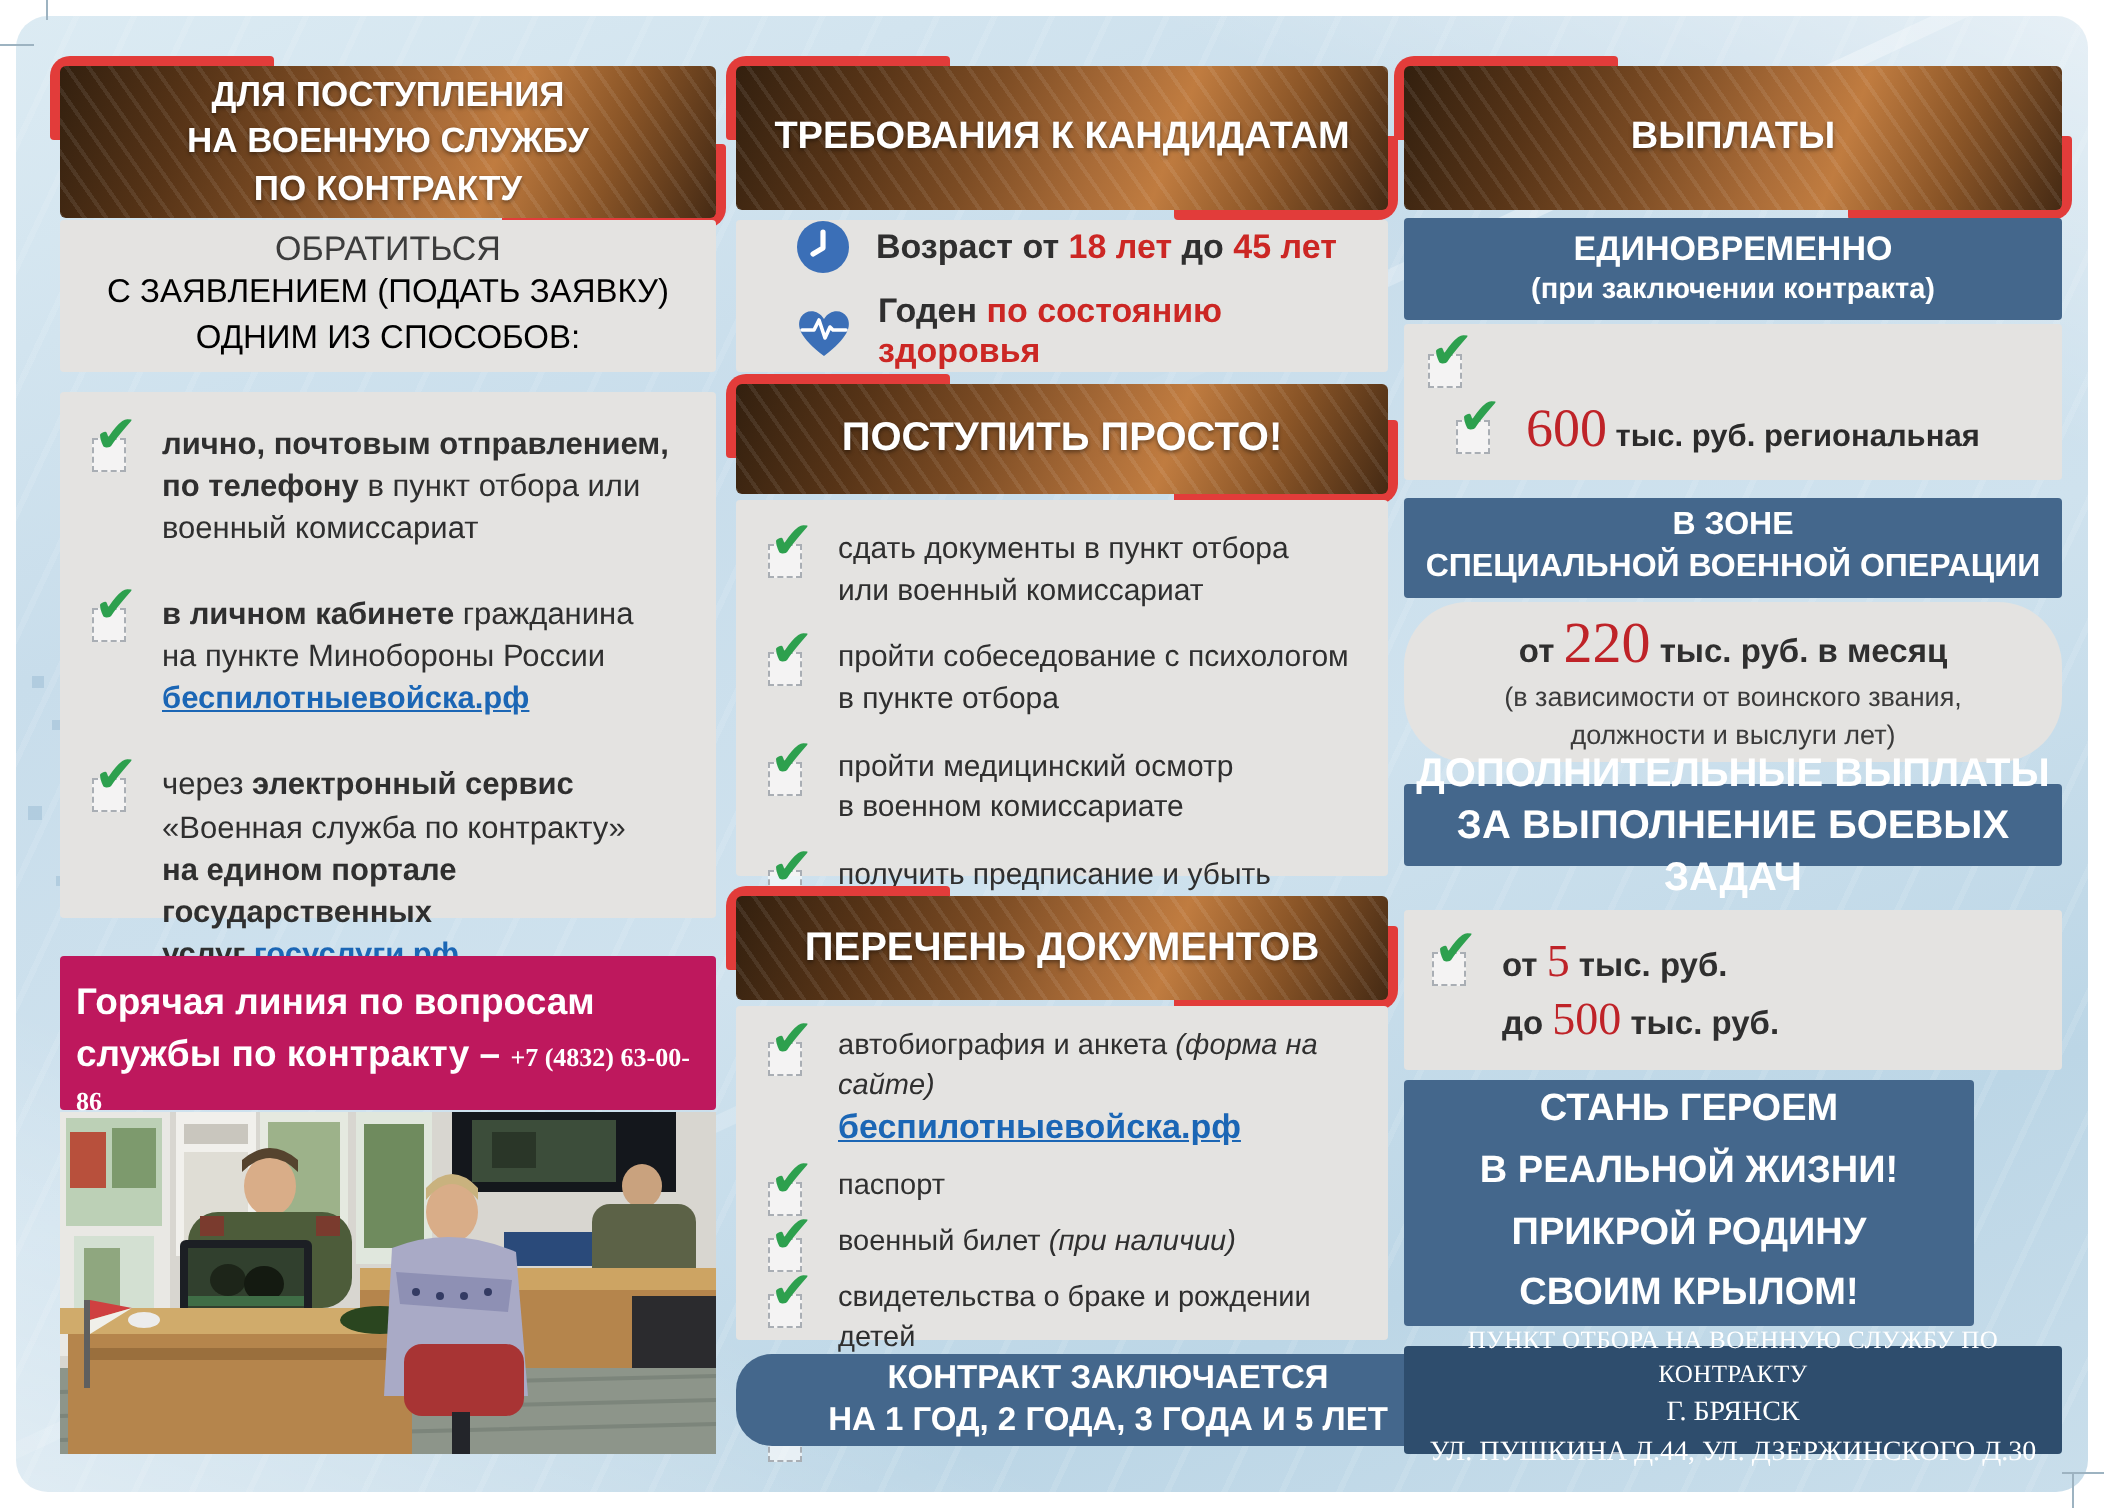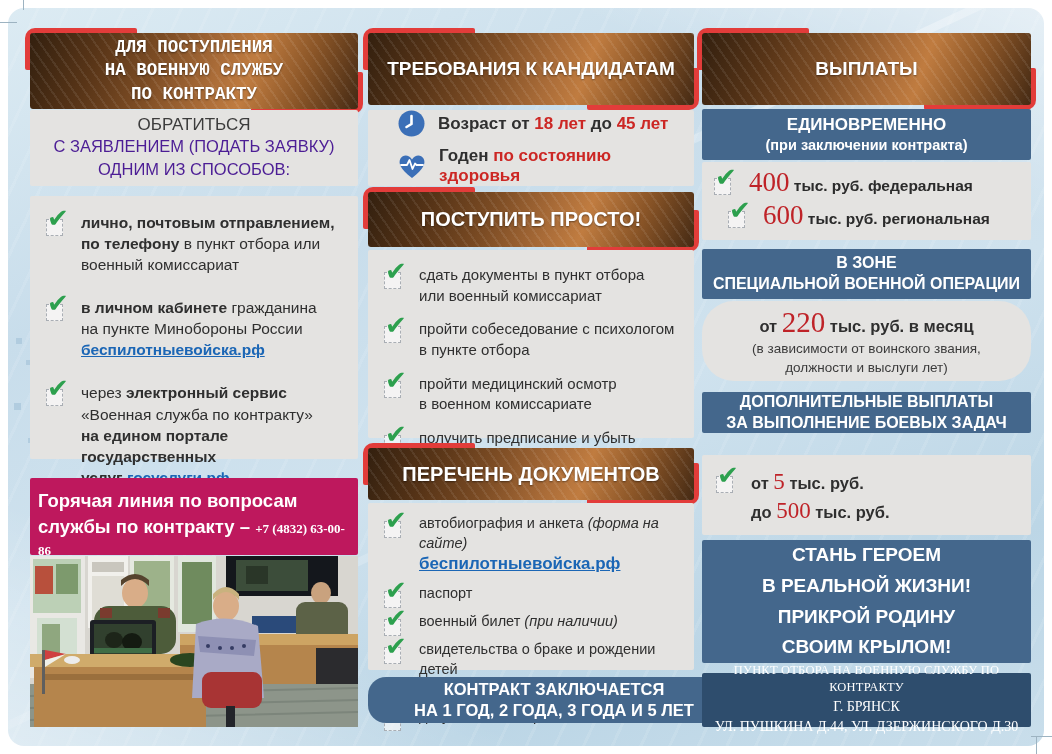--- a/index.html
+++ b/index.html
@@ -52,21 +52,21 @@
   .rn-num{font-family:"Liberation Serif",serif;color:#bf2328;font-size:27px;line-height:.9;}
   .rn-num2{font-family:"Liberation Serif",serif;color:#bf2328;font-size:29px;line-height:.9;}
   .rn-num3{font-family:"Liberation Serif",serif;color:#bf2328;font-size:23px;line-height:.9;}
   .rn-t1{font-size:17px;}
   .rn-t2{font-size:14.5px;}
   .rn-hl{font-weight:700;font-size:18.5px;}
   .rn-phone{font-family:"Liberation Serif",serif;font-weight:700;font-size:13px;}
   
   .apply-title{display:flex;flex-direction:column;align-items:center;justify-content:center;text-align:center;}
   .apply-title .t1{color:#3c3c3c;font-size:17px;}
-  .apply-title .t2{color:#4c1d95;font-size:16.5px;line-height:1.4;white-space:pre-line;}
+  .apply-title .t2{color:#000000;font-size:16.5px;line-height:1.4;white-space:pre-line;}
   .apply-list{display:flex;flex-direction:column;gap:22px;padding:16px 8px 0 16px;}
   .apply-list .rich{font-size:15.5px;line-height:1.36;}
   .hotline{background:#be185d;color:#fff;padding:10px 6px 0 8px;line-height:1.38;border-radius:2px;}
   
   .req{display:flex;flex-direction:column;justify-content:center;gap:9px;padding-left:30px;}
   .req-row{display:flex;align-items:center;gap:13px;font-size:17px;}
   .req-row svg{flex:none;}
   .steps{display:flex;flex-direction:column;gap:13px;padding:15px 8px 0 16px;}
   .steps .rich{font-size:15px;line-height:1.38;}
   .docs{display:flex;flex-direction:column;gap:8px;padding:11px 6px 0 16px;}
@@ -97,21 +97,21 @@
     <div class="px" style="left:18px;top:352px;width:5px;height:5px;"></div>
     <div class="px" style="left:6px;top:395px;width:7px;height:7px;"></div>
     <div class="px" style="left:20px;top:430px;width:5px;height:5px;"></div>
   </div>
 
   <div class="cm" style="left:23px;top:0;width:1px;height:10px;"></div>
   <div class="cm" style="left:0;top:22px;width:17px;height:1px;"></div>
   <div class="cm" style="left:1036px;top:737px;width:1px;height:17px;"></div>
   <div class="cm" style="left:1031px;top:736px;width:21px;height:1px;"></div>
 
-  <div class="hdr" style="left:30px;top:33px;width:328px;height:76px;font-family:Liberation Mono, monospace;">
+  <div class="hdr" style="left:30px;top:33px;width:328px;height:76px;">
     <div class="hdr-face" style="font-size:17.5px;line-height:1.32;">ДЛЯ ПОСТУПЛЕНИЯ
 НА ВОЕННУЮ СЛУЖБУ
 ПО КОНТРАКТУ</div>
   </div>
 
   <div class="panel gray apply-title" style="left:30px;top:110px;width:328px;height:76px;">
     <div class="t1">ОБРАТИТЬСЯ</div>
     <div class="t2">С ЗАЯВЛЕНИЕМ (ПОДАТЬ ЗАЯВКУ)
 ОДНИМ ИЗ СПОСОБОВ:</div>
   </div>
@@ -321,53 +321,52 @@
 
   <div class="panel bluep rich" style="left:702px;top:109px;width:329px;height:51px;"><span class="rn-t1">ЕДИНОВРЕМЕННО
 </span><span class="rn-t2">(при заключении контракта)</span></div>
 
   <div class="panel gray pay-rows" style="left:702px;top:162px;width:329px;height:78px;">
     <div class="pay-row">
       <span class="chk">
           <span class="box"></span>
           <span class="tick">✔</span>
         </span>
-      <span class="rich"><span class="rn-num">400</span><span class="rn-b"> тыс. руб. федеральная</span></span>
     </div>
     <div class="pay-row" style="padding-left:14px;">
       <span class="chk">
           <span class="box"></span>
           <span class="tick">✔</span>
         </span>
       <span class="rich"><span class="rn-num">600</span><span class="rn-b"> тыс. руб. региональная</span></span>
     </div>
   </div>
 
   <div class="panel bluep" style="left:702px;top:249px;width:329px;height:50px;font-size:16px;">В ЗОНЕ
 СПЕЦИАЛЬНОЙ ВОЕННОЙ ОПЕРАЦИИ</div>
 
   <div class="panel gray svo-amount" style="left:702px;top:301px;width:329px;height:80px;">
     <div class="line rich"><span class="rn-b">от </span><span class="rn-num2">220</span><span class="rn-b"> тыс. руб. в месяц</span></div>
     <div class="note">(в зависимости от  воинского звания,
 должности и выслуги лет)</div>
   </div>
 
-  <div class="panel bluep" style="left:702px;top:392px;width:329px;height:41px;font-size:16px;">ДОПОЛНИТЕЛЬНЫЕ ВЫПЛАТЫ
+  <div class="panel bluep" style="left:702px;top:392px;width:329px;height:41px;font-size:20px;">ДОПОЛНИТЕЛЬНЫЕ ВЫПЛАТЫ
 ЗА ВЫПОЛНЕНИЕ БОЕВЫХ ЗАДАЧ</div>
 
   <div class="panel gray extra-amount" style="left:702px;top:455px;width:329px;height:80px;">
     <span class="chk">
         <span class="box"></span>
         <span class="tick">✔</span>
       </span>
     <span class="rich"><span class="rn-b">от </span><span class="rn-num3">5</span><span class="rn-b"> тыс. руб.</span><span class="rn-n">
 </span><span class="rn-b">до </span><span class="rn-num3">500</span><span class="rn-b"> тыс. руб.</span></span>
   </div>
 
-  <div class="panel bluep slogan" style="left:702px;top:540px;width:329px;height:123px;">СТАНЬ ГЕРОЕМ
+  <div class="panel bluep slogan" style="left:702px;top:540px;width:285px;height:123px;">СТАНЬ ГЕРОЕМ
 В РЕАЛЬНОЙ ЖИЗНИ!
 ПРИКРОЙ РОДИНУ
 СВОИМ КРЫЛОМ!</div>
 
   <div class="panel bluep footer" style="left:702px;top:673px;width:329px;height:54px;">
     <div class="f1">ПУНКТ ОТБОРА НА ВОЕННУЮ СЛУЖБУ ПО КОНТРАКТУ</div>
     <div class="f2">Г. БРЯНСК
 УЛ. ПУШКИНА Д.44, УЛ. ДЗЕРЖИНСКОГО Д.30</div>
   </div>
 </div>

